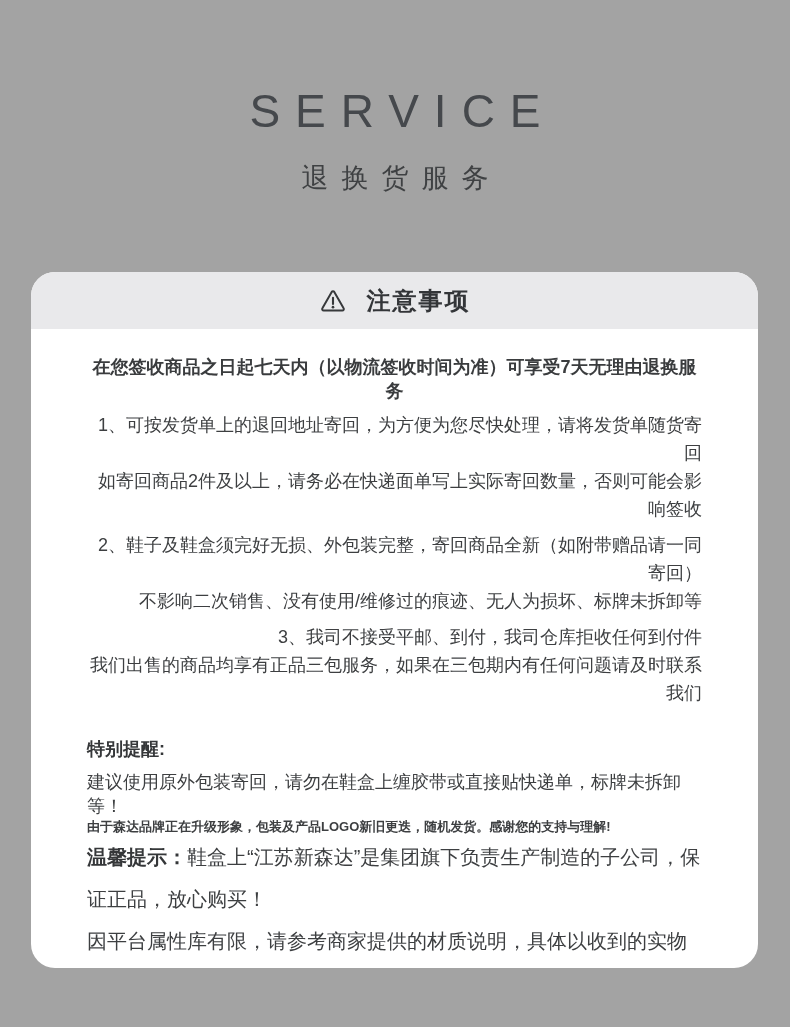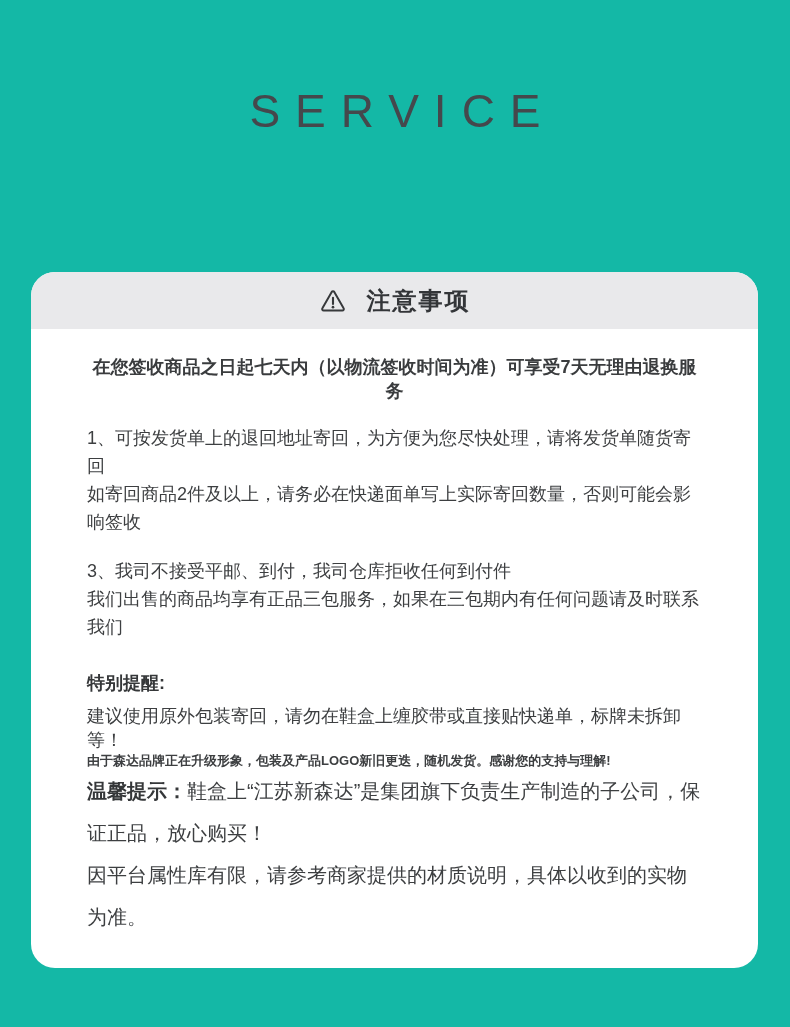--- a/index.html
+++ b/index.html
@@ -2,21 +2,21 @@
 <html><head>
 <meta charset="utf-8">
 <style>
   * { margin: 0; padding: 0; box-sizing: border-box; }
   html, body { background: #f1f1f2; }
   .page {
     position: relative;
     width: 790px;
     height: 1027px;
     margin: 0 auto;
-    background: #14b8a6;
+    background: #a3a3a3;
     overflow: hidden;
     font-family: "Liberation Sans", "DejaVu Sans", sans-serif;
     color: #3d3f41;
   }
   
   .hero { text-align: center; padding-top: 88px; }
   .hero-title {
     font-size: 46px;
     font-weight: 500;
     letter-spacing: 15px;
@@ -60,43 +60,45 @@
   }
   .card-body { padding: 0 56px; }
   .intro {
     margin-top: 26px;
     text-align: center;
     font-size: 18px;
     font-weight: 700;
     color: #3a3c3e;
   }
   .point {
-    margin-top: 21px;
+    margin-top: 8px;
     font-size: 18px;
     line-height: 28px;
     color: #3d3f41;
+    text-align: right;
   }
   .reminder-label {
     margin-top: 30px;
     font-size: 18px;
     font-weight: 700;
     color: #353739;
   }
   .reminder-text { margin-top: 9px; font-size: 18px; color: #3d3f41; }
   .brand-note { font-size: 13px; color: #3d3f41; font-weight: bold; }
   .warm-tip { margin-top: 0; font-size: 20px; line-height: 42px; color: #3d3f41; }
   .warm-tip b { font-weight: 700; color: #353739; }
 </style>
 </head>
 <body>
 
 <div class="page">
 
   <div class="hero">
     <div class="hero-title">SERVICE</div>
+    <div class="hero-subtitle">退换货服务</div>
   </div>
 
   <div class="card">
 
     <div class="card-header">
       <span>
         <svg class="warn-svg" width="28" height="28" viewBox="0 0 24 24">
           <path d="M10.9 4.2 L2.9 18.2 a1.3 1.3 0 0 0 1.1 2 h16 a1.3 1.3 0 0 0 1.1 -2 L13.1 4.2 a1.3 1.3 0 0 0 -2.2 0 Z" fill="none" stroke="#37393b" stroke-width="1.7" stroke-linejoin="round"></path>
           <line x1="12" y1="9.2" x2="12" y2="14.6" stroke="#37393b" stroke-width="1.8" stroke-linecap="round"></line>
           <circle cx="12" cy="17.3" r="1.15" fill="#37393b"></circle>
@@ -107,20 +109,24 @@
 
     <div class="card-body">
 
       <p class="intro">在您签收商品之日起七天内（以物流签收时间为准）可享受7天无理由退换服务</p>
 
       <p class="point">
         <span>1、可按发货单上的退回地址寄回，为方便为您尽快处理，请将发货单随货寄回</span><br>
         <span>如寄回商品2件及以上，请务必在快递面单写上实际寄回数量，否则可能会影响签收</span>
       </p>
 
+      <p class="point">
+        <span>2、鞋子及鞋盒须完好无损、外包装完整，寄回商品全新（如附带赠品请一同寄回）</span><br>
+        <span>不影响二次销售、没有使用/维修过的痕迹、无人为损坏、标牌未拆卸等</span>
+      </p>
 
       <p class="point">
         <span>3、我司不接受平邮、到付，我司仓库拒收任何到付件</span><br>
         <span>我们出售的商品均享有正品三包服务，如果在三包期内有任何问题请及时联系我们</span>
       </p>
 
       <p class="reminder-label">特别提醒:</p>
       <p class="reminder-text">建议使用原外包装寄回，请勿在鞋盒上缠胶带或直接贴快递单，标牌未拆卸等！</p>
 
       <p class="brand-note">由于森达品牌正在升级形象，包装及产品LOGO新旧更迭，随机发货。感谢您的支持与理解!</p>

